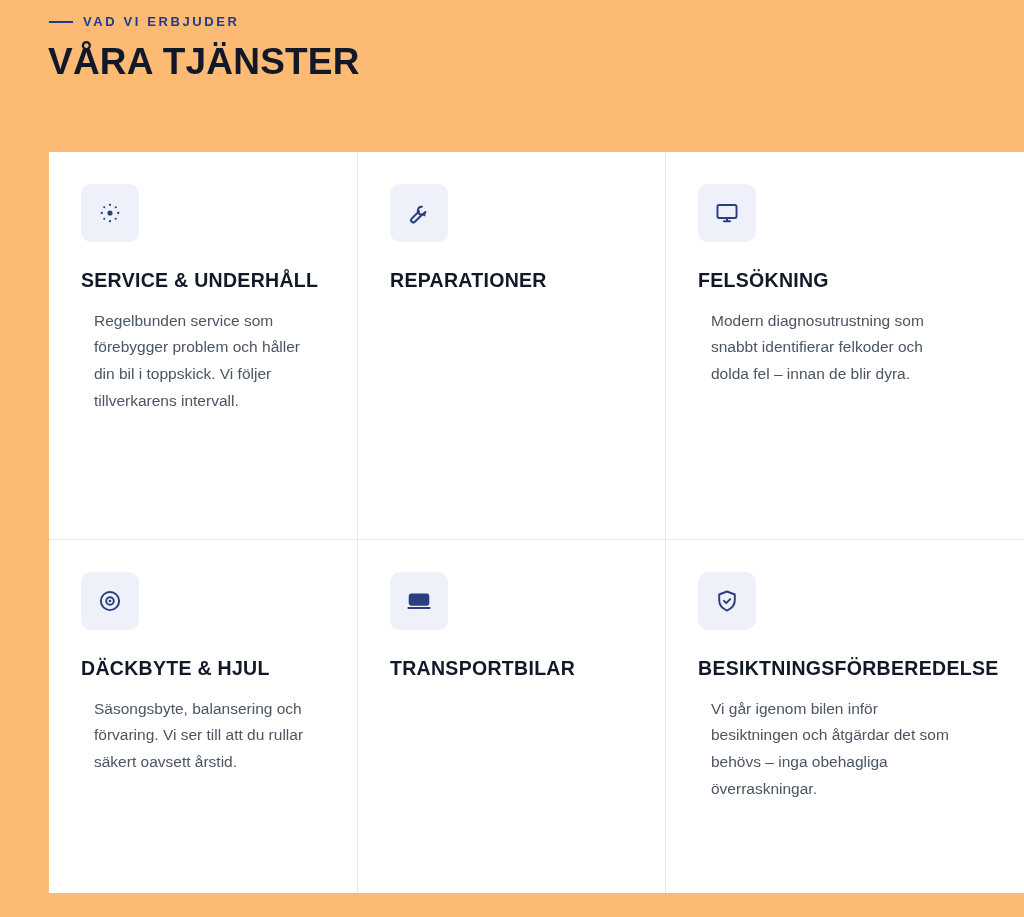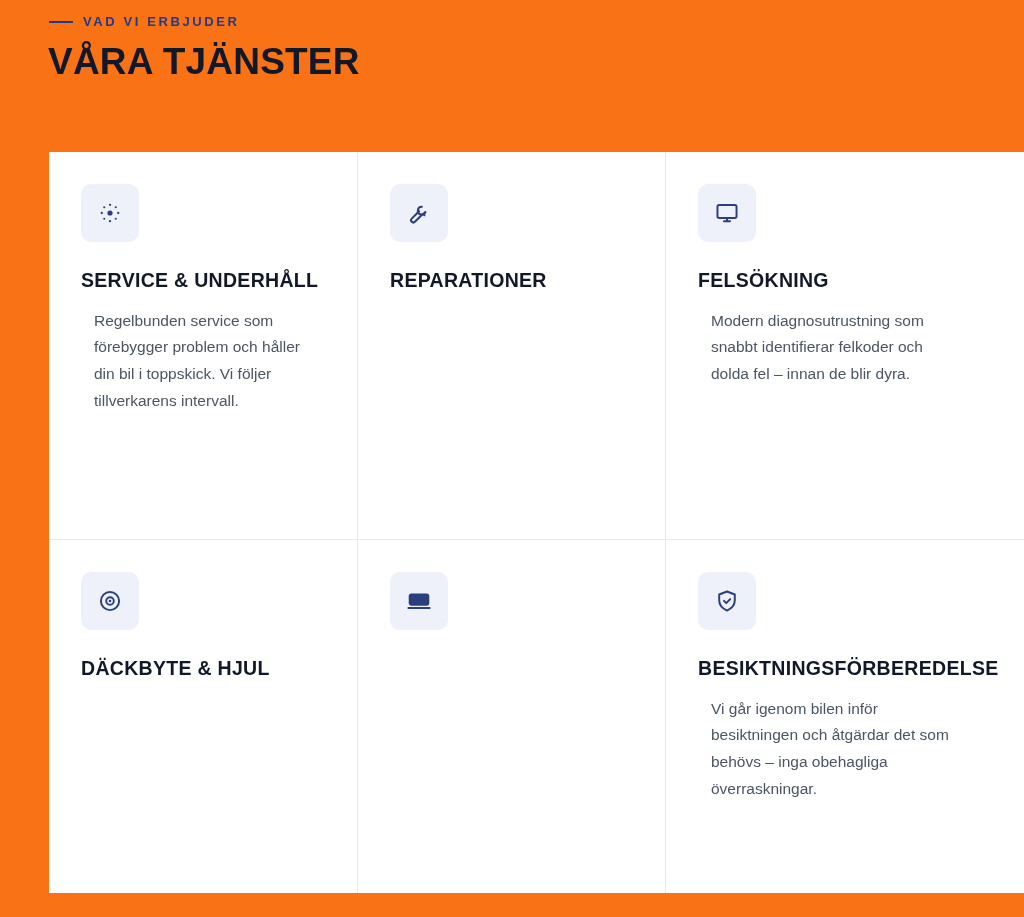--- a/index.html
+++ b/index.html
@@ -7,21 +7,21 @@
     margin: 0; padding: 0;
     width: 1024px; height: 917px;
     background: #f4f5f7;
     font-family: "Liberation Sans", sans-serif;
     overflow: hidden;
   }
   .page {
     width: 1024px;
     height: 917px;
     position: relative;
-    background: #f97316;
+    background: #fdba74;
   }
   .eyebrow {
     position: absolute;
     left: 49px;
     top: 14px;
     display: flex;
     align-items: center;
     gap: 10px;
   }
   .eyebrow-dash {
@@ -153,29 +153,31 @@
 
     <div class="card col1 row2">
       <div class="icon-box">
         <svg width="26" height="26" viewBox="0 0 24 24" fill="none" stroke="#2b3f7e" stroke-width="1.8">
           <circle cx="12" cy="12" r="8.4"></circle>
           <circle cx="12" cy="12" r="3.5"></circle>
           <circle cx="12" cy="12" r="1.2" fill="#2b3f7e" stroke="none"></circle>
         </svg>
       </div>
       <h3 class="card-title">DÄCKBYTE &amp; HJUL</h3>
+      <p class="card-desc">Säsongsbyte, balansering och förvaring. Vi ser till att du rullar säkert oavsett årstid.</p>
     </div>
 
     <div class="card col2 row2">
       <div class="icon-box">
         <svg width="26" height="26" viewBox="0 0 24 24" fill="none" stroke="#2b3f7e" stroke-width="1.8" stroke-linecap="round" stroke-linejoin="round">
           <rect x="3.4" y="6.0" width="17.2" height="9.4" rx="1.5" fill="#2b3f7e" stroke="#2b3f7e"></rect>
           <path d="M2.2 18.4h19.6"></path>
         </svg>
       </div>
+      <h3 class="card-title">TRANSPORTBILAR</h3>
     </div>
 
     <div class="card col3 row2">
       <div class="icon-box">
         <svg width="26" height="26" viewBox="0 0 24 24" fill="none" stroke="#2b3f7e" stroke-width="1.8" stroke-linecap="round" stroke-linejoin="round">
           <path d="M12 3.2 19.2 6v5.4c0 4.3-3.0 7.6-7.2 9.4-4.2-1.8-7.2-5.1-7.2-9.4V6z"></path>
           <path d="M9.2 11.9l2.1 2.1 3.6-3.7"></path>
         </svg>
       </div>
       <h3 class="card-title">BESIKTNINGSFÖRBEREDELSE</h3>

